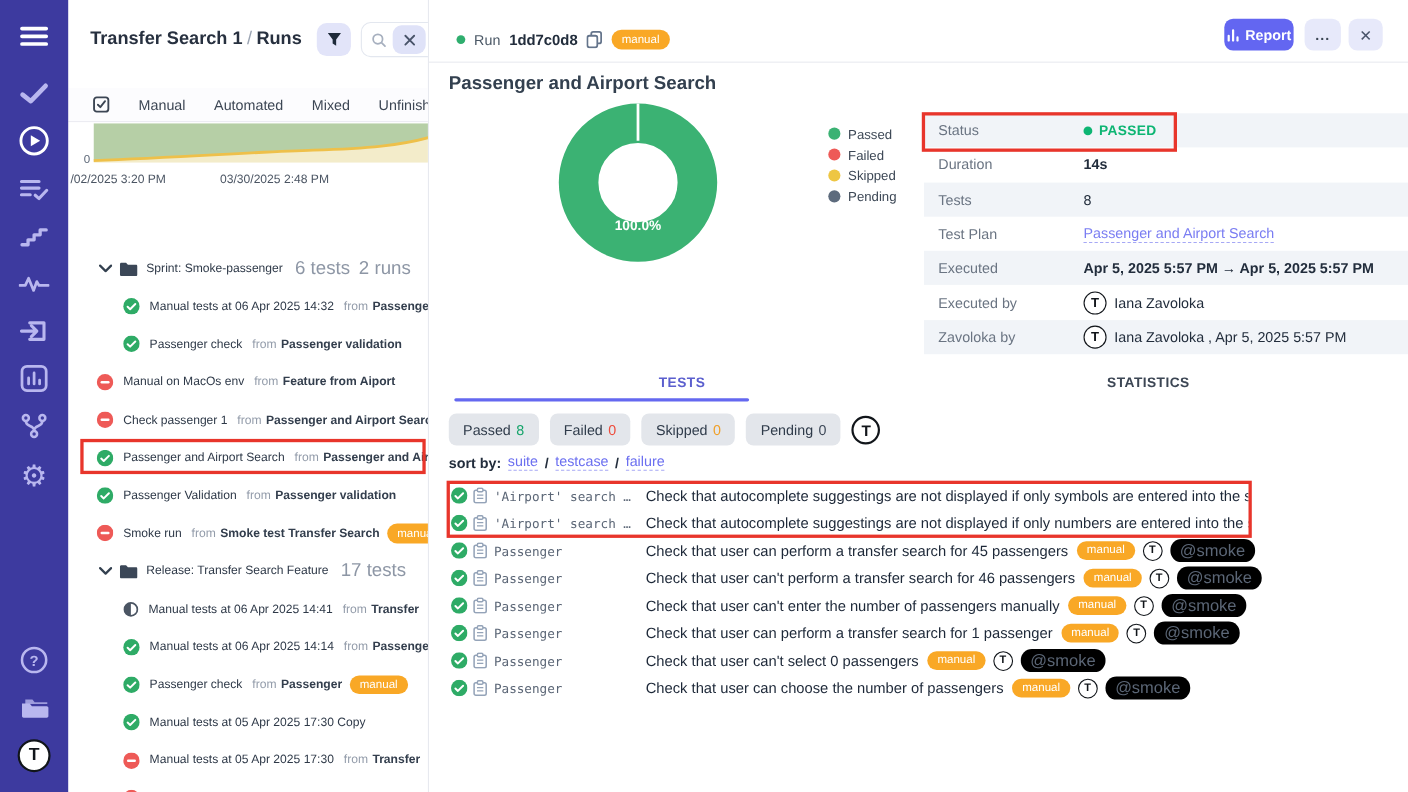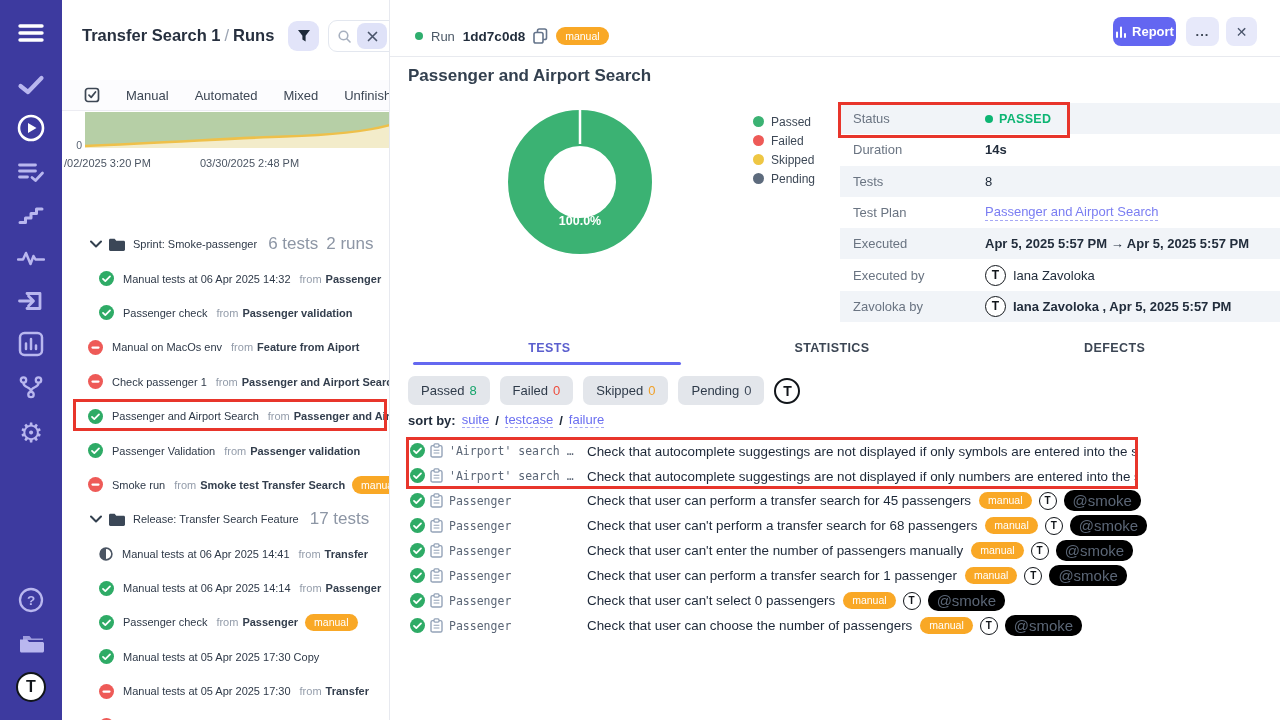--- a/index.html
+++ b/index.html
@@ -25,21 +25,21 @@
     display:flex; align-items:center; justify-content:center; color:#3f4a5a; font-size:14px; }
   .p-tabs { position:absolute; left:0; top:80px; width:328px; height:31px; display:flex; align-items:center;
     padding-left:22px; gap:26px; border-bottom:1px solid #ececf2; background:#fcfcfe; }
   .p-tab { font-size:13px; color:#3c4654; white-space:nowrap; }
   .p-chart-y0 { position:absolute; left:6px; top:139px; width:14px; text-align:right; font-size:10.5px; color:#5b6676; }
   .p-xlab { position:absolute; top:157px; font-size:11px; color:#4b5563; white-space:nowrap; }
 
   
   #tree { position:absolute; left:0; top:227px; width:328px; }
   .trow { height:34.4px; display:flex; align-items:center; white-space:nowrap; padding-left:26px; }
-  .trow.ind1 { padding-left:37px; }
+  .trow.ind1 { padding-left:50px; }
   .trow.fold { padding-left:28px; }
   .t-label { font-size:11px; color:#2e3948; margin-left:9px; }
   .fold .t-label { margin-left:8px; }
   .t-meta { font-size:17px; color:#8d96a5; margin-left:11px; }
   .t-meta + .t-meta { margin-left:8px; }
   .t-from { font-size:11px; color:#939caa; margin-left:9px; }
   .t-src { font-size:11px; font-weight:bold; color:#333e4d; margin-left:4px; }
   .t-badge { margin-left:7px; }
   .chev { margin-right:7px; display:flex; }
   .badge-manual { display:inline-flex; align-items:center; background:#f9a826; color:#fff; font-size:10.5px;
@@ -442,21 +442,21 @@
         </svg>
       </span>
     <span>Report</span>
   </div>
   <div class="hbtn" id="btn-more">...</div>
   <div class="hbtn" id="btn-close">✕</div>
   <div id="head-divider"></div>
 
   <div id="main-title">Passenger and Airport Search</div>
 
-  <div class="abs" style="left:116px; top:108px">
+  <div class="abs" style="left:116px; top:92px">
     <svg width="148" height="148" viewBox="0 0 148 148">
       <circle cx="74" cy="74" r="54" fill="none" stroke="#3bb273" stroke-width="36"></circle>
       <path d="M74 2v34" stroke="#ffffff" stroke-width="2.5"></path>
       <text x="74" y="117" text-anchor="middle" font-size="12.5" font-weight="bold" fill="#ffffff" font-family="Liberation Sans, sans-serif">100.0%</text>
     </svg>
   </div>
 
   <div class="abs" style="left:363px; top:112px">
     <div class="lgd-row">
         <span class="lgd-dot" style="background:#3bb273"></span>
@@ -504,29 +504,28 @@
       <span class="s-label">Executed by</span>
       <span class="s-val">
           <span class="avatar">T</span>
           <span style="font-weight:normal">Iana Zavoloka</span>
         </span>
     </div>
     <div class="srow">
       <span class="s-label">Zavoloka by</span>
       <span class="s-val">
           <span class="avatar">T</span>
-          <span style="font-weight:bold">Iana Zavoloka , Apr 5, 2025 5:57 PM</span>
+          <span style="font-weight:normal">Iana Zavoloka , Apr 5, 2025 5:57 PM</span>
         </span>
     </div>
   </div>
 
   <div id="mtabs">
     <span class="mtab active">TESTS</span>
     <span class="mtab">STATISTICS</span>
-    <span class="mtab">DEFECTS</span>
   </div>
   <div id="tab-underline"></div>
 
   <div id="filters">
     <div class="fbtn">
         <span>Passed</span>
         <span class="fcount green">8</span>
       </div>
     <div class="fbtn">
         <span>Failed</span>
@@ -615,21 +614,21 @@
           </svg>
         </span>
       <span class="clip-ic">
           <svg width="13" height="15" viewBox="0 0 13 15">
             <rect x="1" y="2.6" width="11" height="11.4" rx="1.6" stroke="#94a3b8" stroke-width="1.4" fill="none"></rect>
             <rect x="4" y="0.9" width="5" height="3.2" rx="1" fill="#fff" stroke="#94a3b8" stroke-width="1.3"></rect>
             <path d="M3.6 7.2h5.8M3.6 10h5.8" stroke="#94a3b8" stroke-width="1.1"></path>
           </svg>
         </span>
       <span class="suite">Passenger</span>
-      <span class="ttl">Check that user can't perform a transfer search for 68 passengers</span>
+      <span class="ttl">Check that user can't perform a transfer search for 46 passengers</span>
       <span class="badge-manual">manual</span>
       <span class="avatar-sm">T</span>
       <span class="tag">@smoke</span>
     </div>
     <div class="mrow">
       <span class="ic">
           <svg width="15" height="15" viewBox="0 0 15 15">
             <circle cx="7.5" cy="7.5" r="7.5" fill="#2eab66"></circle>
             <path d="M4 7.9l2.3 2.2L11 5.4" stroke="#fff" stroke-width="1.8" fill="none" stroke-linecap="round" stroke-linejoin="round"></path>
           </svg>

